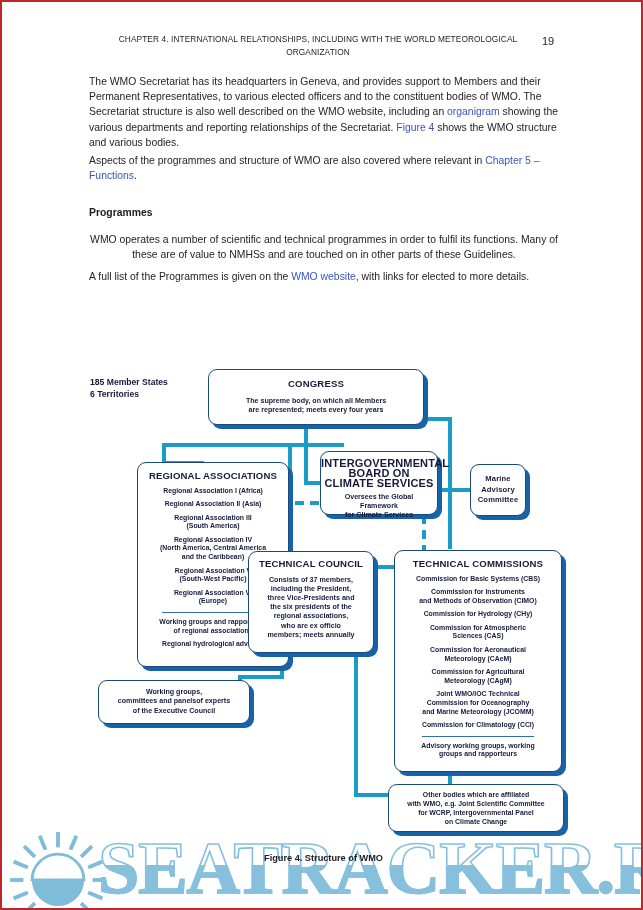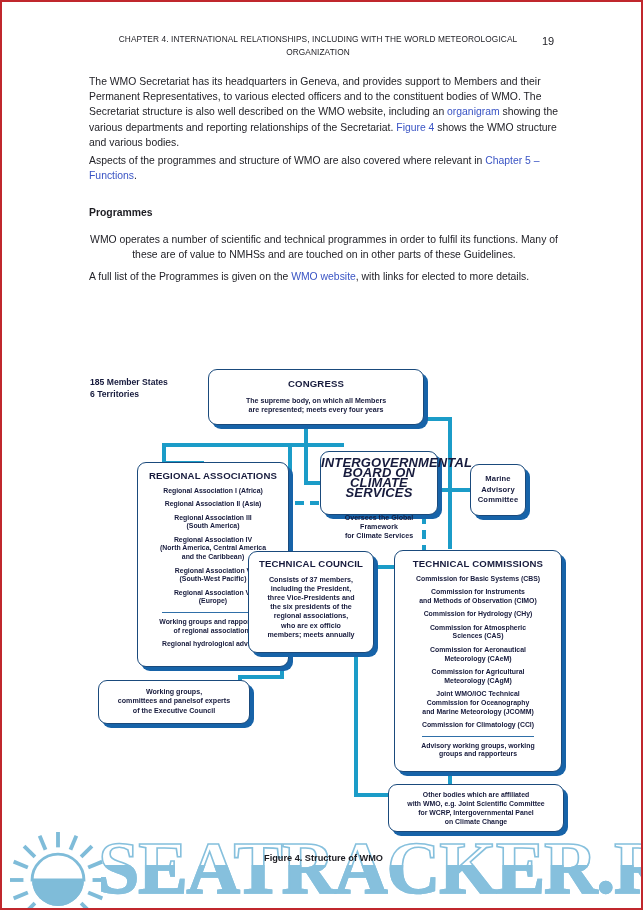--- a/index.html
+++ b/index.html
@@ -90,22 +90,22 @@
 
   
   #memberstates{
     position:absolute;left:88px;top:375px;
     font-size:8.6px;font-weight:700;line-height:11.6px;color:#161a3c;
   }
   #congress{left:196px;top:367px;width:216px;height:56px;padding-top:8px;margin-left:10px;}
   #congress .sub{margin-top:7px;}
 
   #igbcs{left:318px;top:449px;width:118px;height:64px;padding-top:6px;}
-  #igbcs .ttl{font-size:13px;line-height:10px;font-style:italic;}
-  #igbcs .sub{margin-top:16px;}
+  #igbcs .ttl{font-size:11px;line-height:10px;}
+  #igbcs .sub{margin-top:5px;}
 
   #partner{left:468px;top:462px;width:56px;height:52px;
            display:flex;align-items:center;justify-content:center;}
   #partner .ttl{font-size:7.6px;line-height:10.5px;}
 
   #regassoc{left:96px;top:460px;width:152px;height:205px;padding-top:7px;margin-left:39px;}
   #regassoc .itm:first-of-type{margin-top:7px;}
 
   #exec{left:246px;top:549px;width:126px;height:102px;padding-top:6px;}
   #exec .sub{margin-top:6px;}

